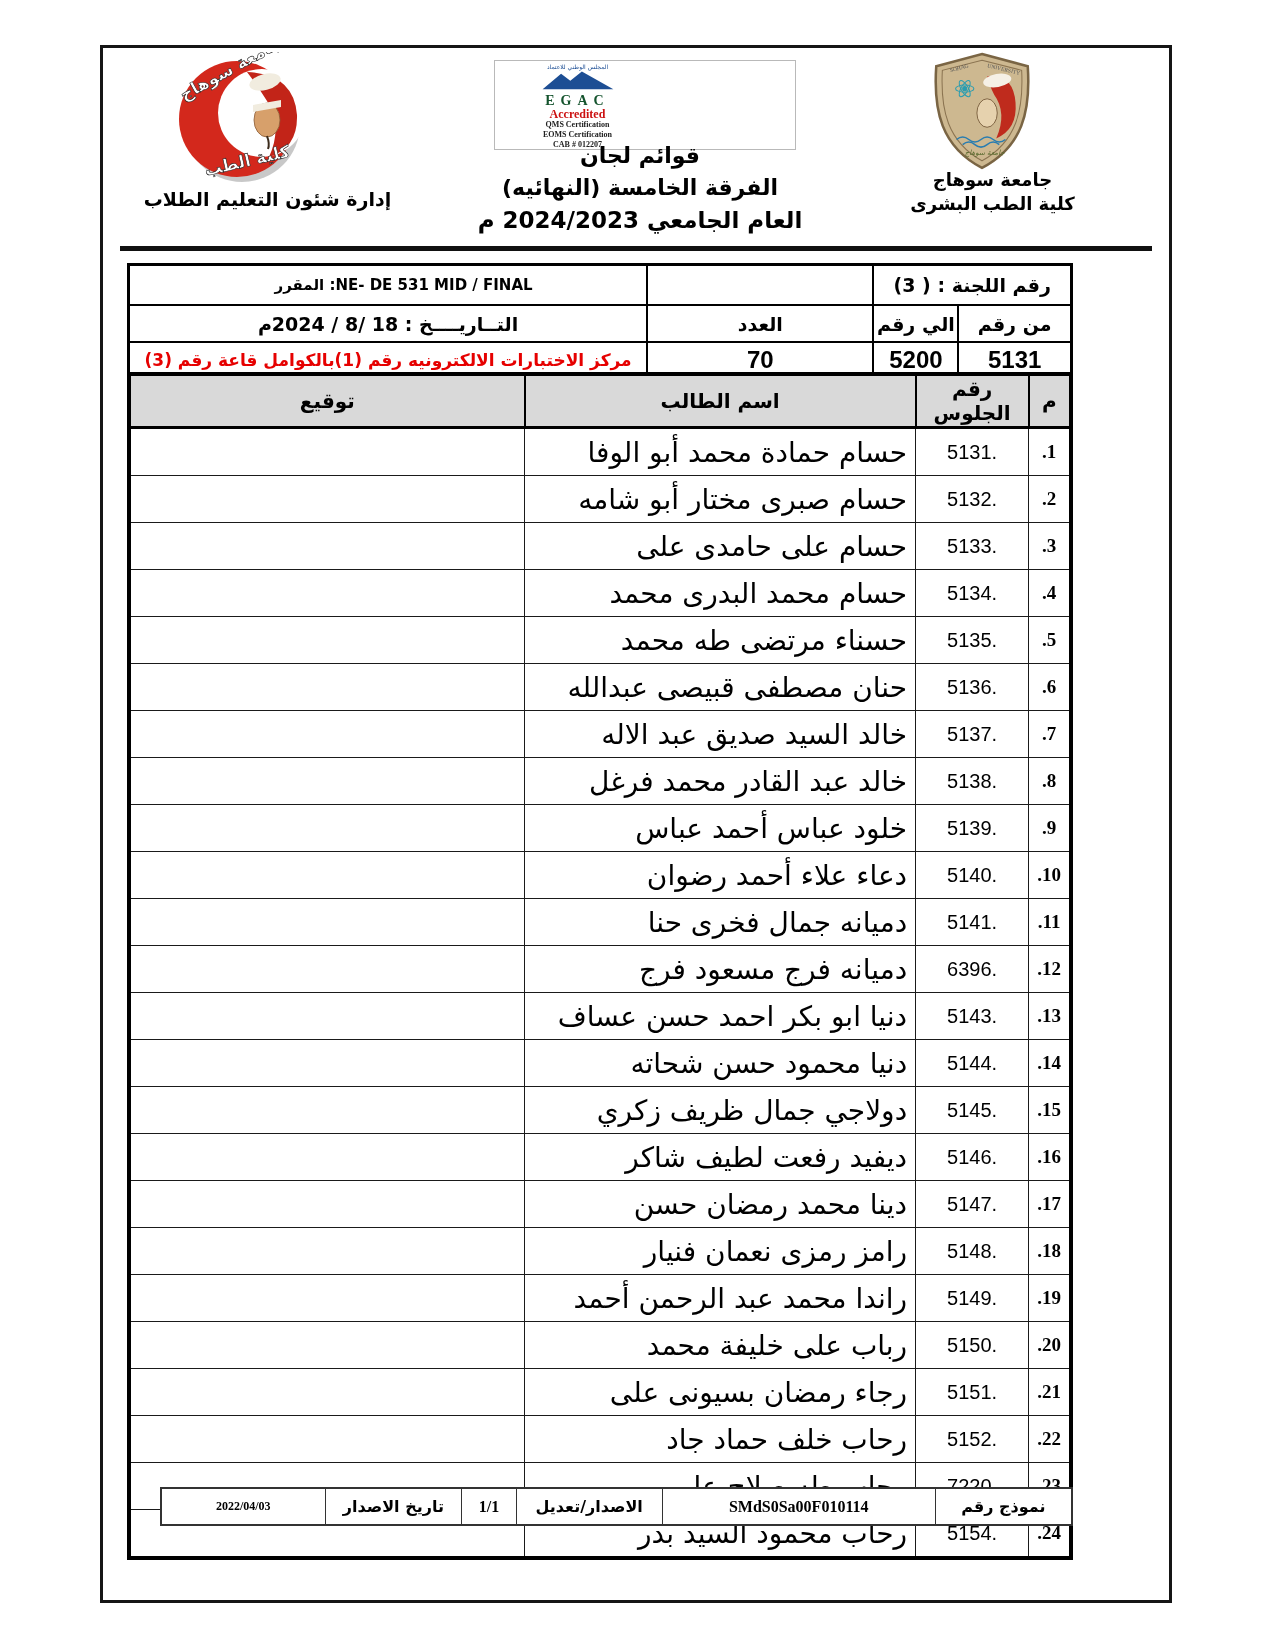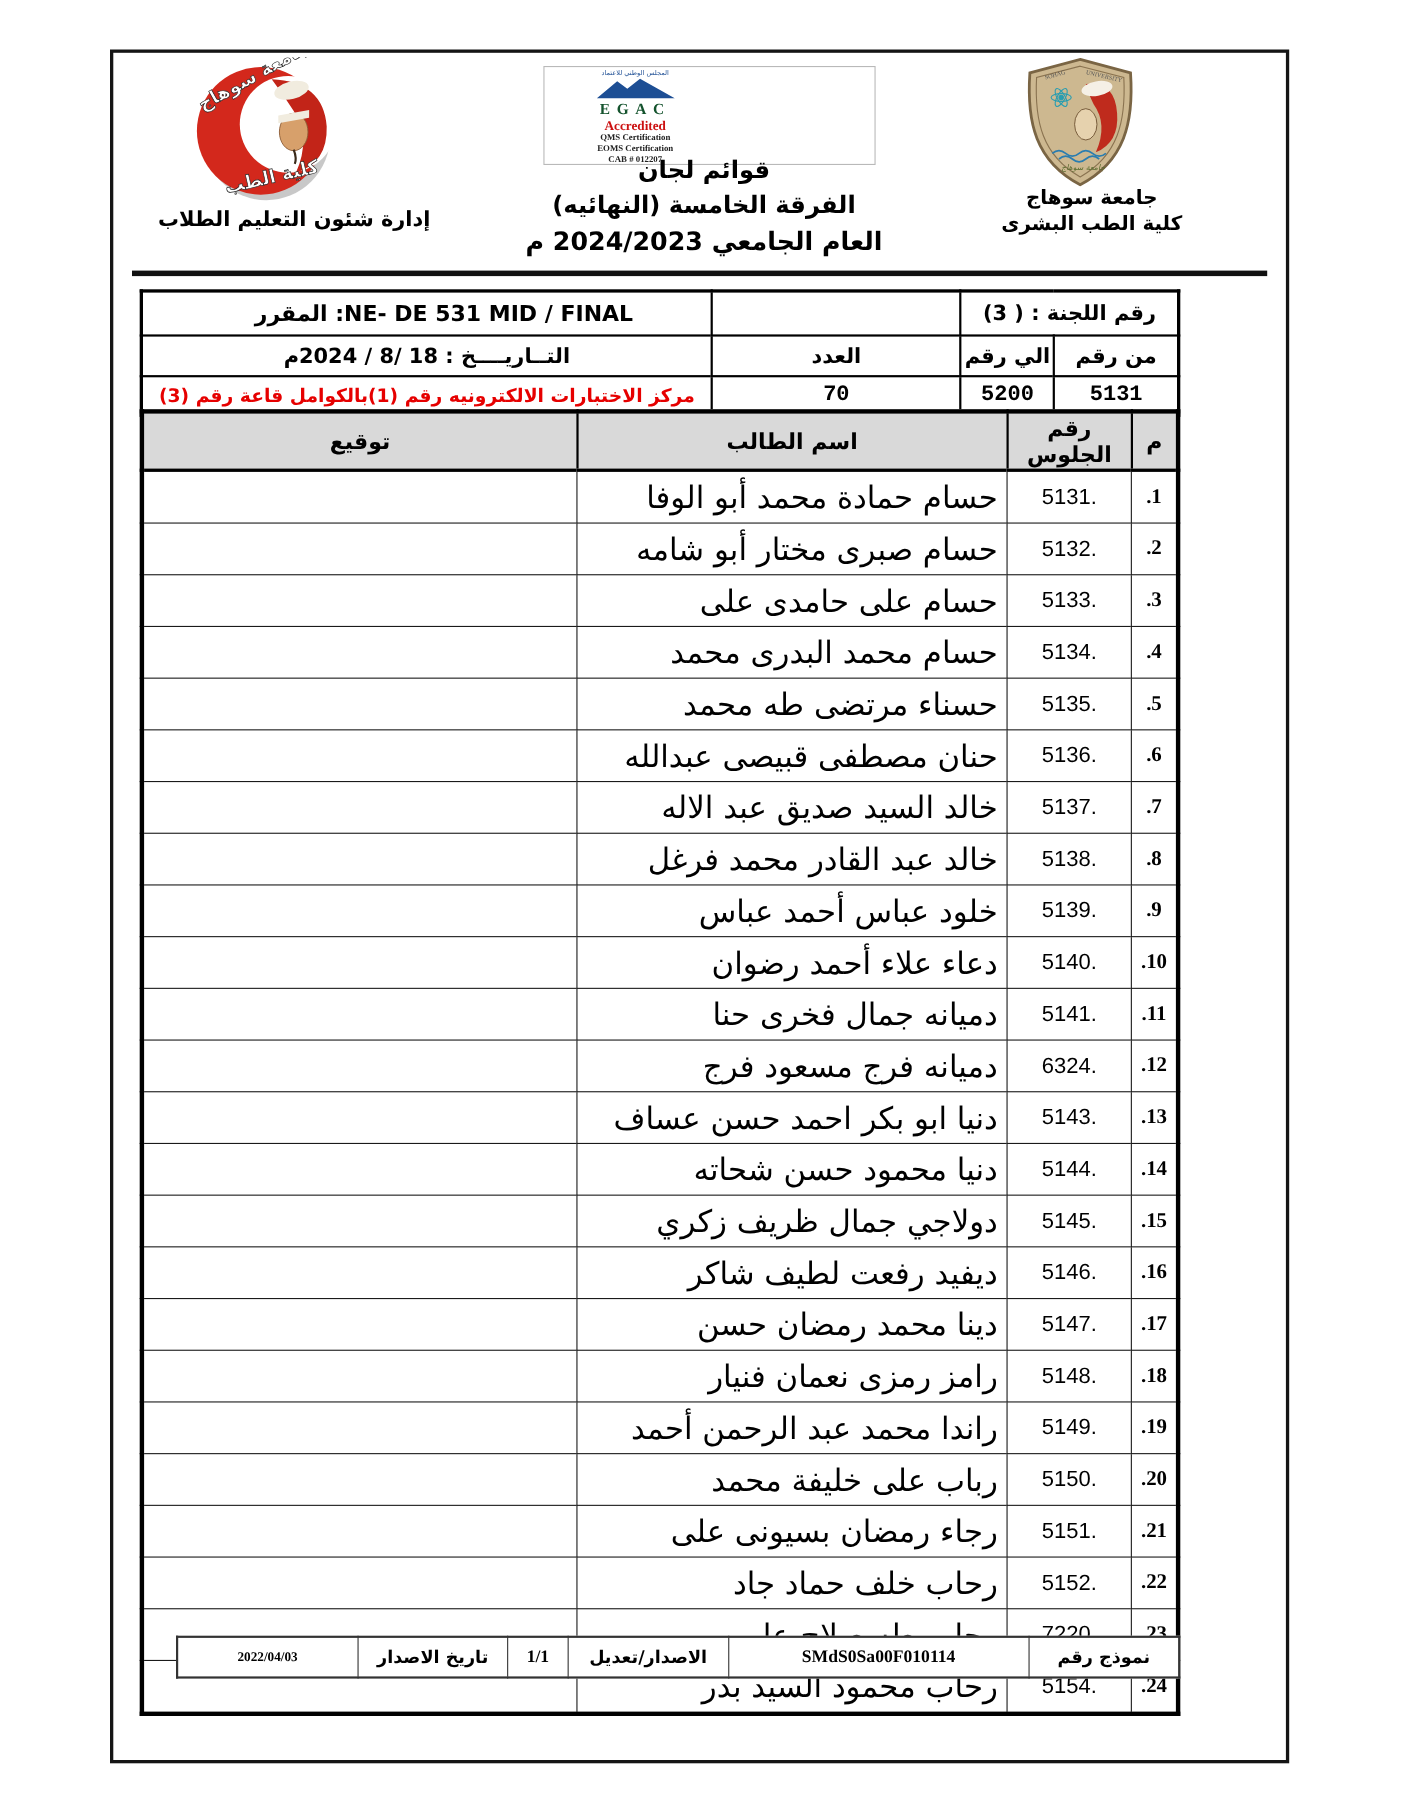--- a/index.html
+++ b/index.html
@@ -27,21 +27,21 @@
   .title-line{font-weight:bold;font-size:22px;line-height:32px;white-space:nowrap;}
   .title-line:last-child{font-size:23px;}
   .right-caption{left:895px;top:168px;width:195px;text-align:center;font-weight:bold;font-size:18px;line-height:24px;direction:rtl;}
   
   table{border-collapse:collapse;table-layout:fixed;background:#fff;}
   .info-table{left:127px;top:263px;width:946px;direction:rtl;border:3px solid #000;}
   .info-table td{border:2px solid #000;text-align:center;vertical-align:middle;font-weight:bold;}
   .info-r1 td{height:36px;font-size:18px;}
   .info-r2 td{height:33px;font-size:19px;}
   .info-r3 td{height:31px;}
-  .num-cell{font-family:Liberation Mono, monospace;font-size:20px;direction:ltr;}
+  .num-cell{font-family:Liberation Sans, sans-serif;font-size:24px;direction:ltr;}
   .note-cell{font-size:17px;margin-left:24px;}
   .students-table{left:127px;top:372px;width:946px;direction:rtl;border:4px solid #000;}
   .students-table th{background:#d9d9d9;border:2px solid #000;border-bottom:3px solid #000;height:38px;font-size:20px;font-weight:bold;text-align:center;}
   .students-table td{border:1.5px solid #1a1a1a;height:44px;vertical-align:middle;}
   .c-idx{direction:rtl;text-align:center;font-family:"Liberation Serif",serif;font-weight:bold;font-size:19px;}
   .c-seat{direction:ltr;text-align:center;font-family:"Liberation Sans",sans-serif;font-size:20px;}
   .c-name{text-align:right;padding:0 8px;font-size:28px;white-space:nowrap;overflow:hidden;}
   .c-sig{}
   .footer-table{left:160px;top:1487px;width:913px;direction:rtl;border:2px solid #333;}
   .footer-table td{border:1.5px solid #333;height:33px;text-align:center;vertical-align:middle;font-weight:bold;font-size:16px;}
@@ -119,21 +119,21 @@
   <colgroup>
       <col style="width:12%">
       <col style="width:9%">
       <col style="width:24%">
       <col style="width:55%">
     </colgroup>
   <tbody>
       <tr class="info-r1">
     <td colspan="2" style="font-size:19px;margin-top:27px;">رقم اللجنة : ( 3)</td>
     <td></td>
-    <td style="font-size:20px;padding-left:32px;">NE- DE 531 MID / FINAL: المقرر</td>
+    <td style="font-size:15px;padding-left:32px;">NE- DE 531 MID / FINAL: المقرر</td>
   </tr>
   <tr class="info-r2">
     <td>من رقم</td>
     <td>الي رقم</td>
     <td>العدد</td>
     <td>التــاريــــخ :  18 /8 / 2024م</td>
   </tr>
   <tr class="info-r3">
     <td class="num-cell">5131</td>
     <td class="num-cell">5200</td>
@@ -231,21 +231,21 @@
 
   <tr>
     <td class="c-idx">11.</td>
     <td class="c-seat">5141.</td>
     <td class="c-name">دميانه جمال فخرى حنا</td>
     <td class="c-sig"></td>
   </tr>
 
   <tr>
     <td class="c-idx">12.</td>
-    <td class="c-seat">6324.</td>
+    <td class="c-seat">6396.</td>
     <td class="c-name">دميانه فرج مسعود فرج</td>
     <td class="c-sig"></td>
   </tr>
 
   <tr>
     <td class="c-idx">13.</td>
     <td class="c-seat">5143.</td>
     <td class="c-name">دنيا ابو بكر احمد حسن عساف</td>
     <td class="c-sig"></td>
   </tr>

